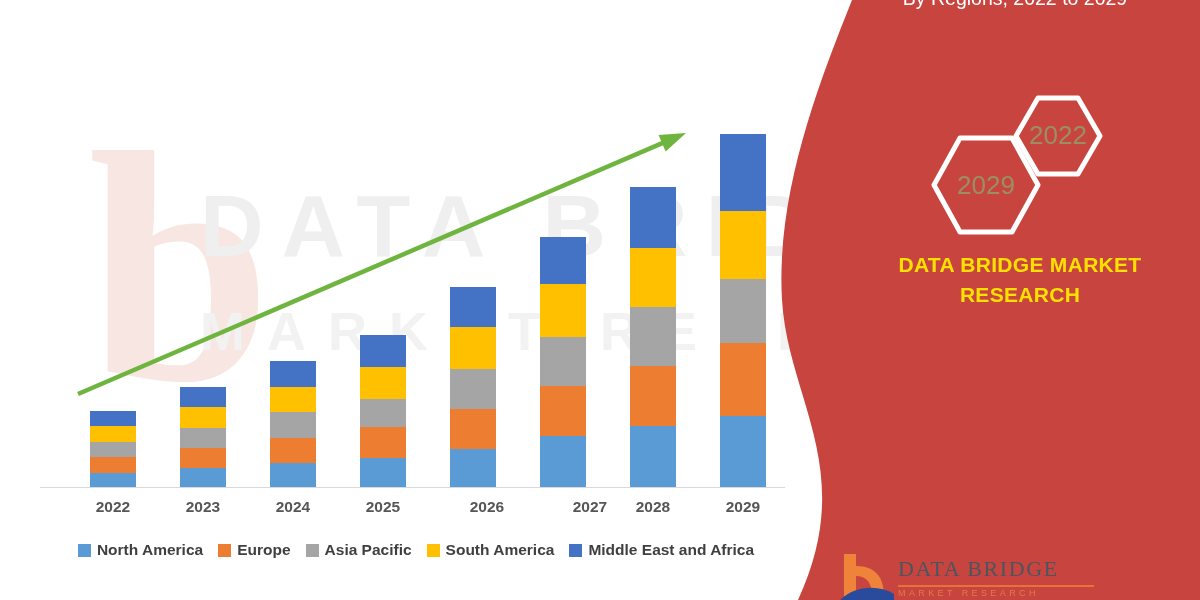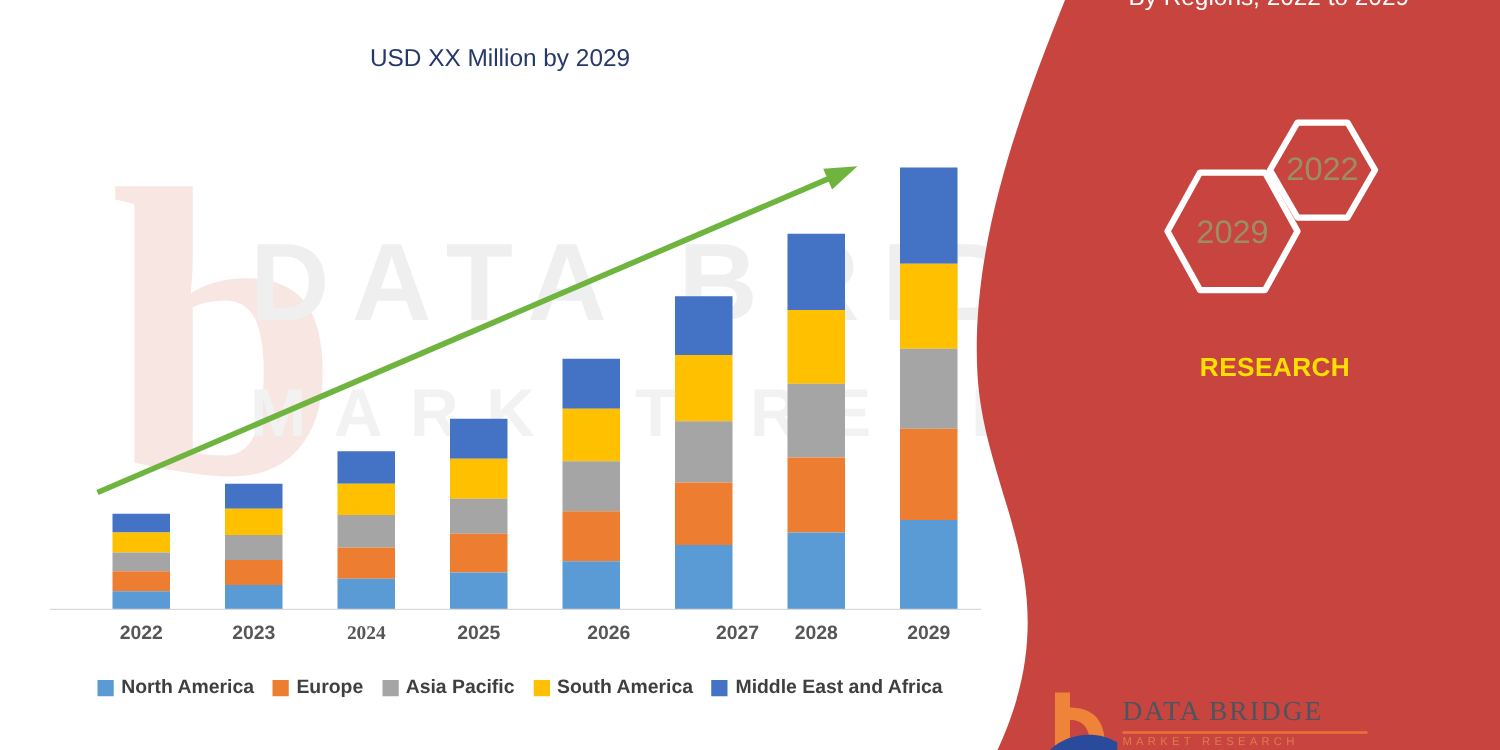--- a/index.html
+++ b/index.html
@@ -100,21 +100,20 @@
   <div class="wm-layer">
     <div class="wm-b">b</div>
     <div class="wm-text1">DATA BRIDGE</div>
     <div class="wm-text2">MARKET RESEARCH</div>
   </div>
 
   <div class="chart-area">
 
     <div class="title">
       <br>
-      <span>USD XX Million by 2029</span>
     </div>
 
     <div class="plot" id="plot">
         <div class="bar" style="left: 50px; width: 46px;">
           <div class="seg" style="height: 15px; background: rgb(68, 114, 196);"></div>
           <div class="seg" style="height: 16px; background: rgb(255, 192, 0);"></div>
           <div class="seg" style="height: 15px; background: rgb(165, 165, 165);"></div>
           <div class="seg" style="height: 16px; background: rgb(237, 125, 49);"></div>
           <div class="seg" style="height: 15px; background: rgb(91, 155, 213);"></div>
         </div>
@@ -165,21 +164,21 @@
           <div class="seg" style="height: 68px; background: rgb(255, 192, 0);"></div>
           <div class="seg" style="height: 64px; background: rgb(165, 165, 165);"></div>
           <div class="seg" style="height: 73px; background: rgb(237, 125, 49);"></div>
           <div class="seg" style="height: 72px; background: rgb(91, 155, 213);"></div>
         </div>
       </div>
     <div class="axis-line"></div>
     <div class="xlabels" id="xlabels">
         <div class="xlabel" style="left: 43px;">2022</div>
         <div class="xlabel" style="left: 133px;">2023</div>
-        <div class="xlabel" style="left: 223px; font-family: Liberation Serif, serif;">2024</div>
+        <div class="xlabel" style="left: 223px;">2024</div>
         <div class="xlabel" style="left: 313px;">2025</div>
         <div class="xlabel" style="left: 417px;">2026</div>
         <div class="xlabel" style="left: 520px;">2027</div>
         <div class="xlabel" style="left: 583px;">2028</div>
         <div class="xlabel" style="left: 673px;">2029</div>
       </div>
 
     <svg class="arrow-svg" id="arrow-svg" viewBox="0 0 800 520">
         <line x1="78" y1="394" x2="668.0812482752405" y2="140.69209572395107" stroke="#6FB43F" stroke-width="4.5"></line>
         <polygon points="686,133 665.6585290600929,151.52632073566994 658.558133007215,134.98593452819958" fill="#6FB43F"></polygon>
@@ -220,21 +219,21 @@
       <div class="hexes">
         <svg width="230" height="150" viewBox="0 0 230 150">
           <polygon points="118,8 158,8 180,46 158,84 118,84 96,46" fill="none" stroke="#ffffff" stroke-width="5" stroke-linejoin="round"></polygon>
           <polygon points="40,48 92,48 118,95 92,142 40,142 14,95" fill="none" stroke="#ffffff" stroke-width="5" stroke-linejoin="round"></polygon>
           <text id="hex-right-text" x="138" y="54" text-anchor="middle" font-family="Liberation Sans, sans-serif" font-size="26" fill="#9a8f63">2022</text>
           <text id="hex-left-text" x="66" y="104" text-anchor="middle" font-family="Liberation Sans, sans-serif" font-size="26" fill="#9a8f63">2029</text>
         </svg>
       </div>
 
       <div class="brand">
-        <br>
+        <span>DATA BRIDGE MARKET</span><br>
         <span>RESEARCH</span>
       </div>
 
       <div class="logo">
         <svg class="logo-mark" width="54" height="48" viewBox="0 0 54 48">
           <path d="M4 2 L16 2 L16 44 L4 44 Z" fill="#F0833A"></path>
           <path d="M16 14 C36 14 44 26 44 44 L32 44 C32 30 26 24 16 24 Z" fill="#F0833A"></path>
           <path d="M0 48 C14 34 38 32 54 42 L54 48 Z" fill="#2A4A9B"></path>
         </svg>
         <div class="logo-word">DATA BRIDGE</div>

